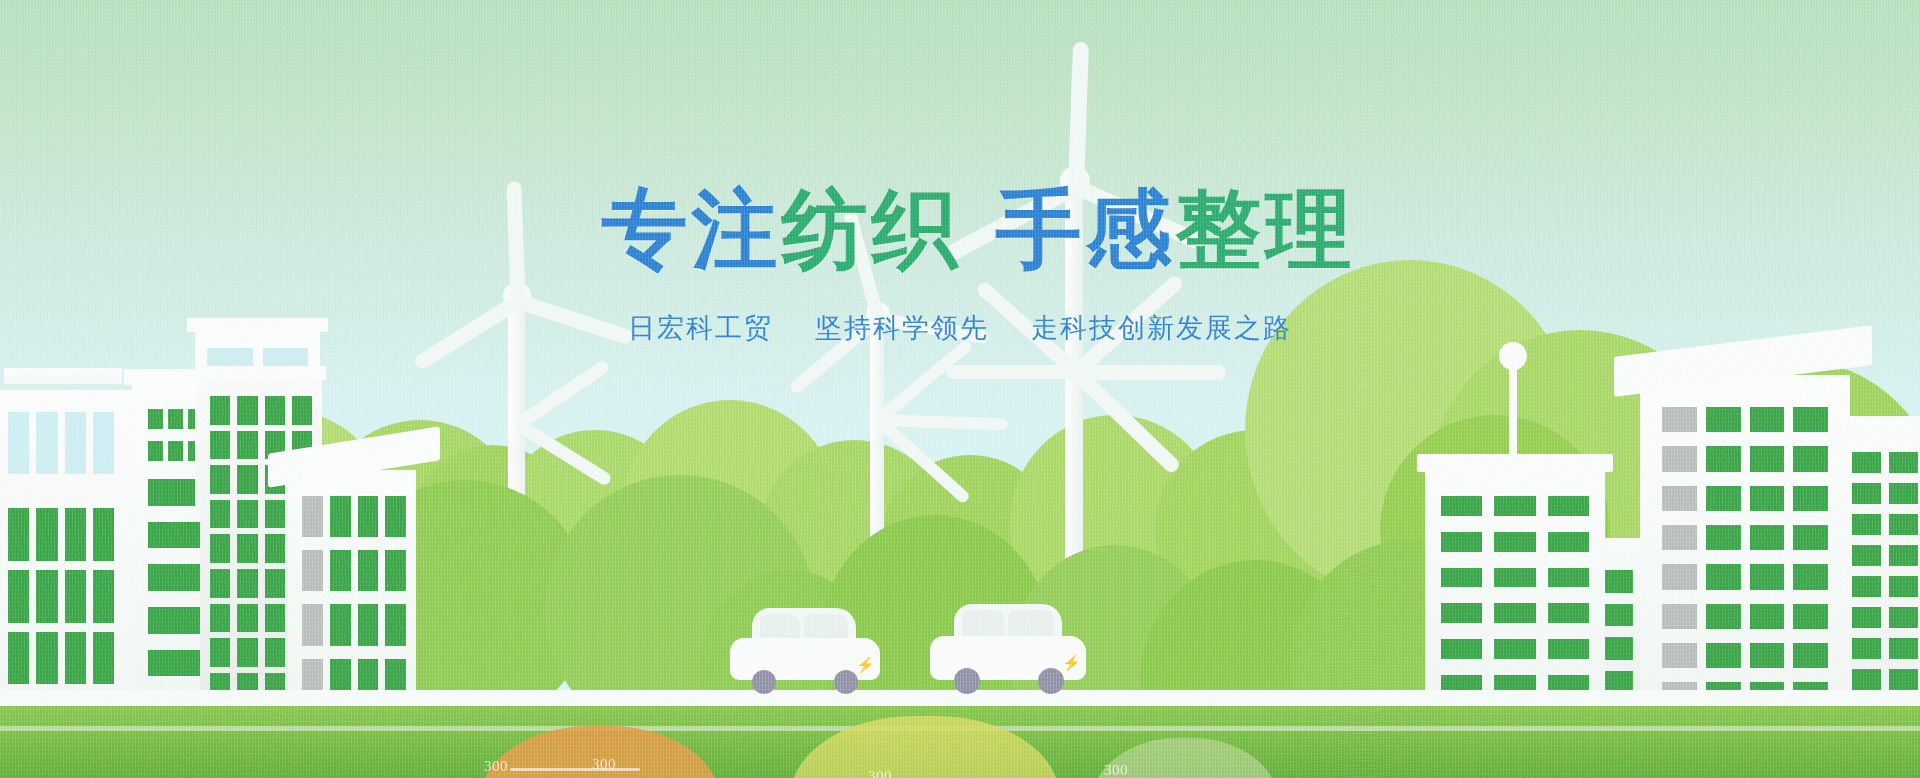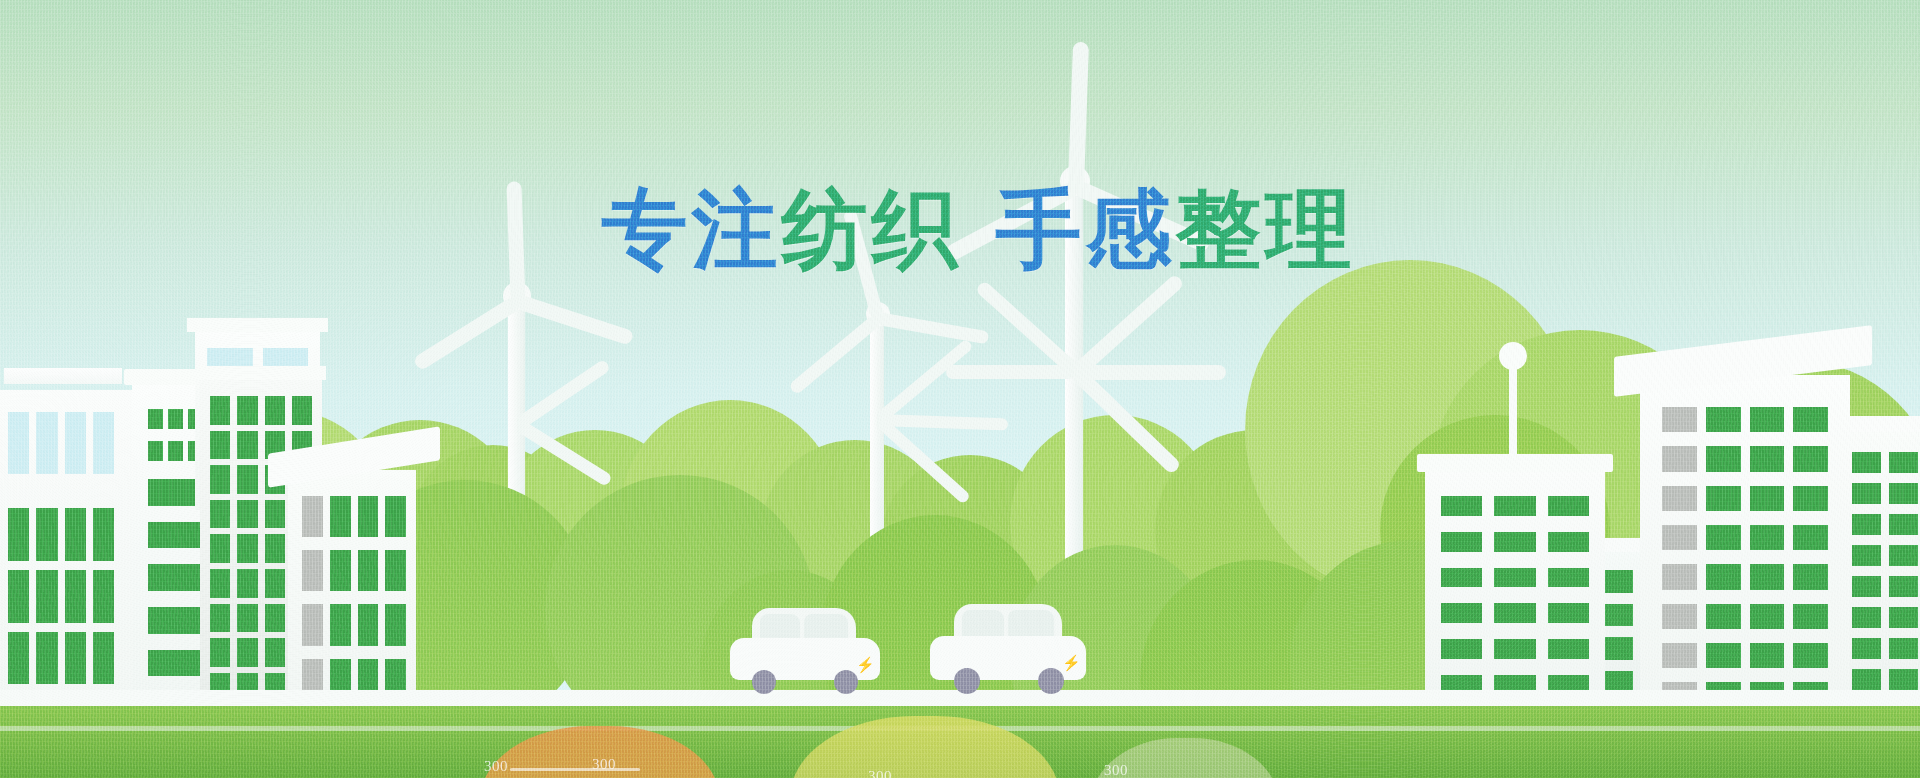--- a/index.html
+++ b/index.html
@@ -539,19 +539,22 @@
          background:linear-gradient(180deg,rgba(176,209,134,.78),rgba(150,196,118,.85));"></div>
     <div class="bk-num" style="left:14px; top:24px;">300</div>
   </div>
 
   <div id="textblock">
 
     <div id="title">
       <span class="ch c-blue">专</span><span class="ch c-blue">注</span><span class="ch c-green">纺</span><span class="ch c-green">织</span><span class="sp"></span><span class="ch c-blue">手</span><span class="ch c-blue">感</span><span class="ch c-green">整</span><span class="ch c-green">理</span>
     </div>
 
+    <div id="subtitle">
+      <span>日宏科工贸</span><span class="gap"></span><span>坚持科学领先</span><span class="gap"></span><span>走科技创新发展之路</span>
+    </div>
 
   </div>
 
   <div class="texture"></div>
   <div class="grain"></div>
 
 </div>
 
 </body></html>

